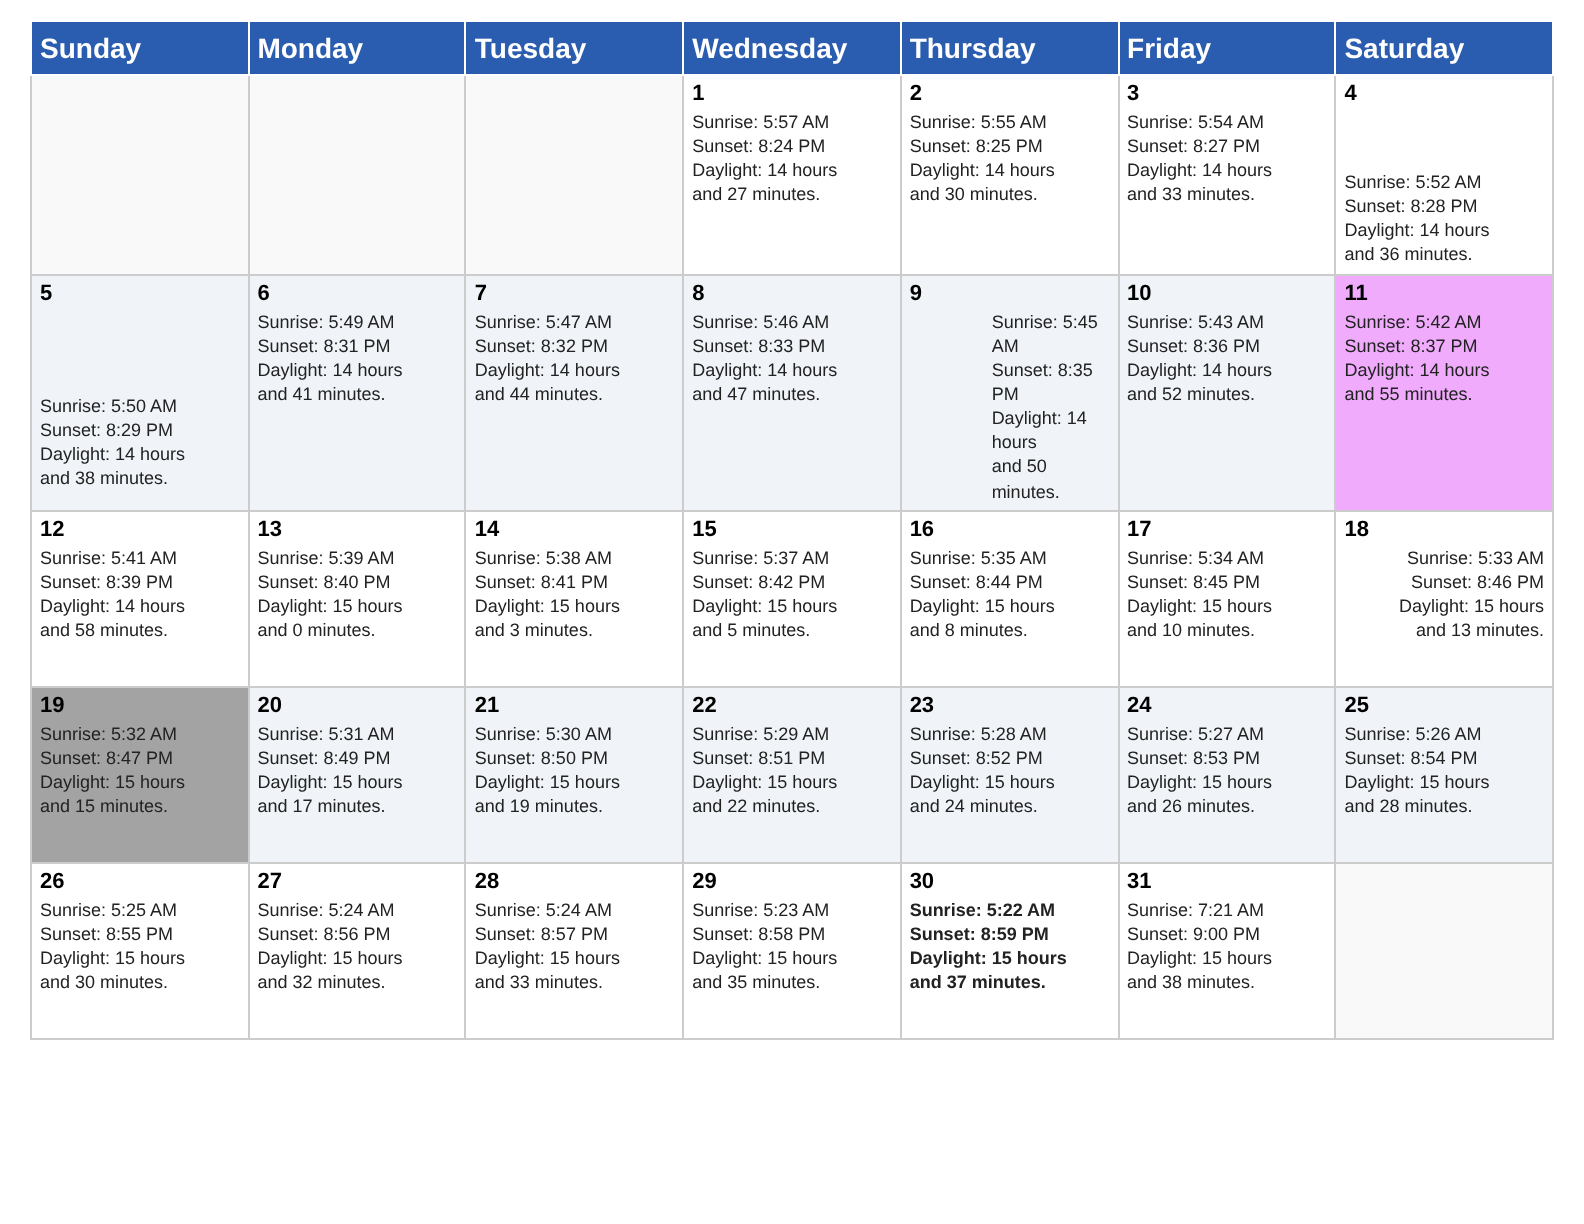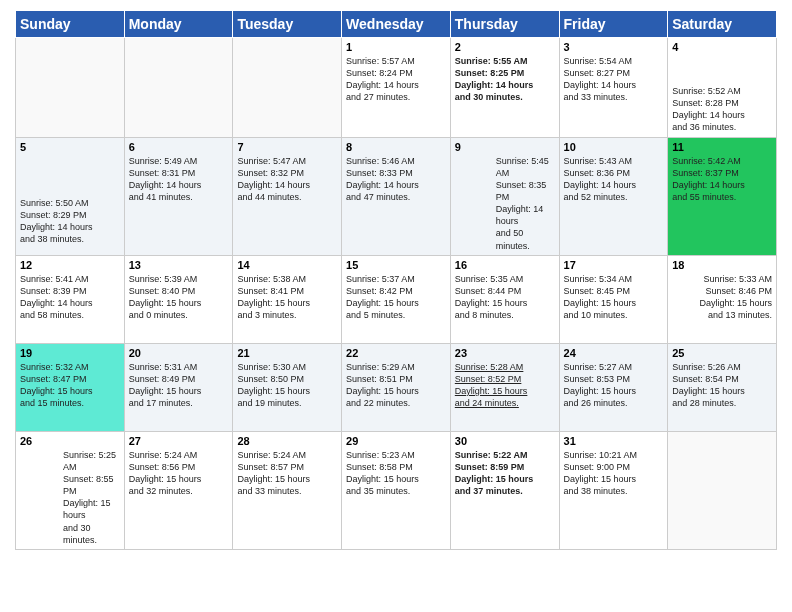--- a/index.html
+++ b/index.html
@@ -107,21 +107,21 @@
           <td class="empty-cell"></td>
           <td>
             <span class="day-num">1</span>
             <div class="cell-text" style="white-space: pre-line;">Sunrise: 5:57 AM
 Sunset: 8:24 PM
 Daylight: 14 hours
 and 27 minutes.</div>
           </td>
           <td>
             <span class="day-num">2</span>
-            <div class="cell-text" style="white-space: pre-line; font-weight: bold;">Sunrise: 5:55 AM
+            <div class="cell-text" style="white-space: pre-line;">Sunrise: 5:55 AM
 Sunset: 8:25 PM
 Daylight: 14 hours
 and 30 minutes.</div>
           </td>
           <td>
             <span class="day-num">3</span>
             <div class="cell-text" style="white-space: pre-line;">Sunrise: 5:54 AM
 Sunset: 8:27 PM
 Daylight: 14 hours
 and 33 minutes.</div>
@@ -170,21 +170,21 @@
 Daylight: 14 hours
 and 50 minutes.</div>
           </td>
           <td style="background: rgb(240, 244, 248);">
             <span class="day-num">10</span>
             <div class="cell-text" style="white-space: pre-line;">Sunrise: 5:43 AM
 Sunset: 8:36 PM
 Daylight: 14 hours
 and 52 minutes.</div>
           </td>
-          <td style="background: #22c55e;">
+          <td style="background: #f0abfc;">
             <span class="day-num">11</span>
             <div class="cell-text" style="white-space: pre-line;">Sunrise: 5:42 AM
 Sunset: 8:37 PM
 Daylight: 14 hours
 and 55 minutes.</div>
           </td>
         </tr>
         <tr>
           <td>
             <span class="day-num">12</span>
@@ -230,21 +230,21 @@
           </td>
           <td>
             <span class="day-num">18</span>
             <div class="cell-text" style="white-space: pre-line; text-align: right;">Sunrise: 5:33 AM
 Sunset: 8:46 PM
 Daylight: 15 hours
 and 13 minutes.</div>
           </td>
         </tr>
         <tr>
-          <td style="background: #5eead4;">
+          <td style="background: #a3a3a3;">
             <span class="day-num">19</span>
             <div class="cell-text" style="white-space: pre-line;">Sunrise: 5:32 AM
 Sunset: 8:47 PM
 Daylight: 15 hours
 and 15 minutes.</div>
           </td>
           <td style="background: rgb(240, 244, 248);">
             <span class="day-num">20</span>
             <div class="cell-text" style="white-space: pre-line;">Sunrise: 5:31 AM
 Sunset: 8:49 PM
@@ -260,21 +260,21 @@
           </td>
           <td style="background: rgb(240, 244, 248);">
             <span class="day-num">22</span>
             <div class="cell-text" style="white-space: pre-line;">Sunrise: 5:29 AM
 Sunset: 8:51 PM
 Daylight: 15 hours
 and 22 minutes.</div>
           </td>
           <td style="background: rgb(240, 244, 248);">
             <span class="day-num">23</span>
-            <div class="cell-text" style="white-space: pre-line; text-decoration: underline;">Sunrise: 5:28 AM
+            <div class="cell-text" style="white-space: pre-line;">Sunrise: 5:28 AM
 Sunset: 8:52 PM
 Daylight: 15 hours
 and 24 minutes.</div>
           </td>
           <td style="background: rgb(240, 244, 248);">
             <span class="day-num">24</span>
             <div class="cell-text" style="white-space: pre-line;">Sunrise: 5:27 AM
 Sunset: 8:53 PM
 Daylight: 15 hours
 and 26 minutes.</div>
@@ -283,21 +283,21 @@
             <span class="day-num">25</span>
             <div class="cell-text" style="white-space: pre-line;">Sunrise: 5:26 AM
 Sunset: 8:54 PM
 Daylight: 15 hours
 and 28 minutes.</div>
           </td>
         </tr>
         <tr>
           <td>
             <span class="day-num">26</span>
-            <div class="cell-text" style="white-space: pre-line; margin-left: 43px;">Sunrise: 5:25 AM
+            <div class="cell-text" style="white-space: pre-line;">Sunrise: 5:25 AM
 Sunset: 8:55 PM
 Daylight: 15 hours
 and 30 minutes.</div>
           </td>
           <td>
             <span class="day-num">27</span>
             <div class="cell-text" style="white-space: pre-line;">Sunrise: 5:24 AM
 Sunset: 8:56 PM
 Daylight: 15 hours
 and 32 minutes.</div>
@@ -318,21 +318,21 @@
           </td>
           <td>
             <span class="day-num">30</span>
             <div class="cell-text" style="white-space: pre-line; font-weight: bold;">Sunrise: 5:22 AM
 Sunset: 8:59 PM
 Daylight: 15 hours
 and 37 minutes.</div>
           </td>
           <td>
             <span class="day-num">31</span>
-            <div class="cell-text" style="white-space: pre-line;">Sunrise: 10:21 AM
+            <div class="cell-text" style="white-space: pre-line;">Sunrise: 7:21 AM
 Sunset: 9:00 PM
 Daylight: 15 hours
 and 38 minutes.</div>
           </td>
           <td class="empty-cell"></td>
         </tr>
       </tbody>
   </table>
 </div>
 

